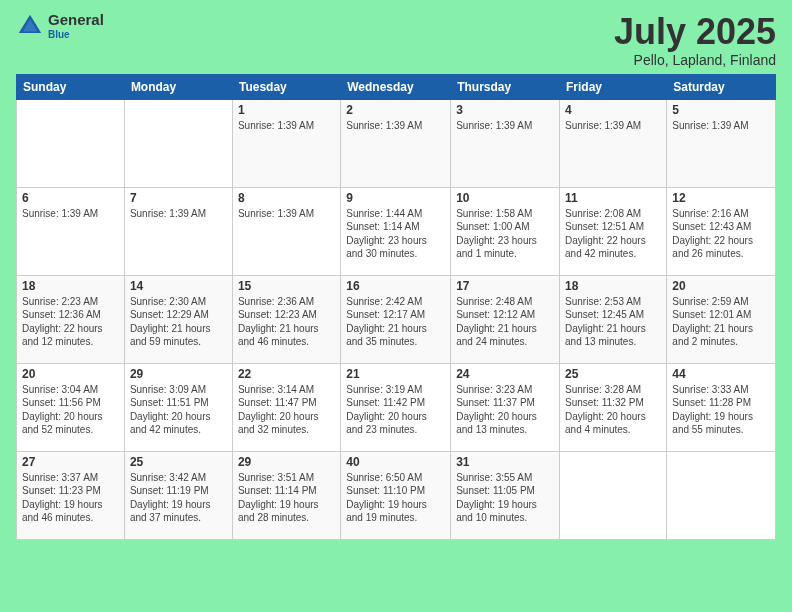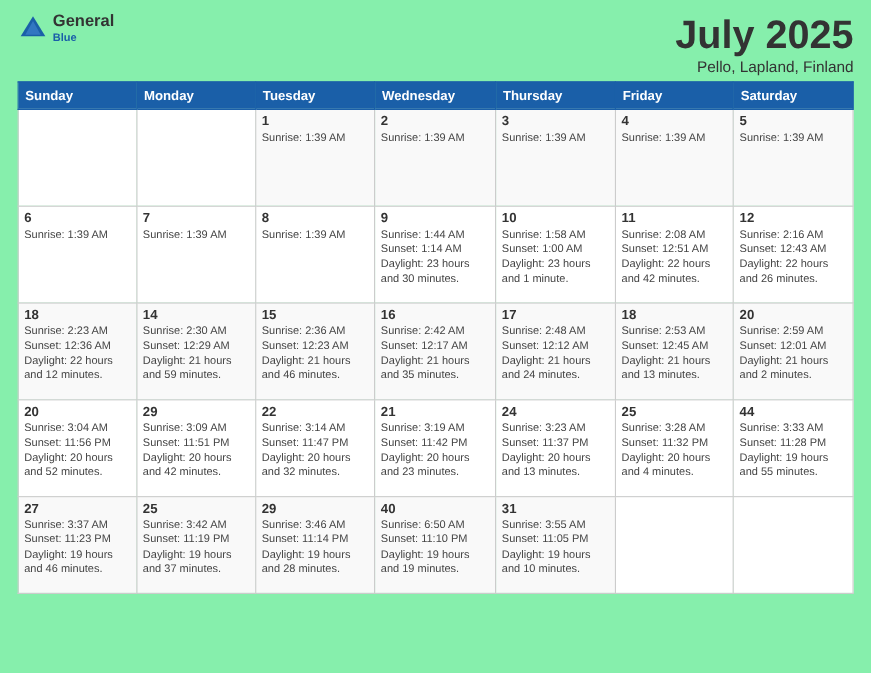--- a/index.html
+++ b/index.html
@@ -297,21 +297,21 @@
 Daylight: 19 hours and 46 minutes.</div>
           </td>
           <td>
             <span class="day-num">25</span>
             <div class="day-info">Sunrise: 3:42 AM
 Sunset: 11:19 PM
 Daylight: 19 hours and 37 minutes.</div>
           </td>
           <td>
             <span class="day-num">29</span>
-            <div class="day-info">Sunrise: 3:46 AM
+            <div class="day-info">Sunrise: 3:51 AM
 Sunset: 11:14 PM
 Daylight: 19 hours and 28 minutes.</div>
           </td>
           <td>
             <span class="day-num">40</span>
             <div class="day-info">Sunrise: 6:50 AM
 Sunset: 11:10 PM
 Daylight: 19 hours and 19 minutes.</div>
           </td>
           <td>

